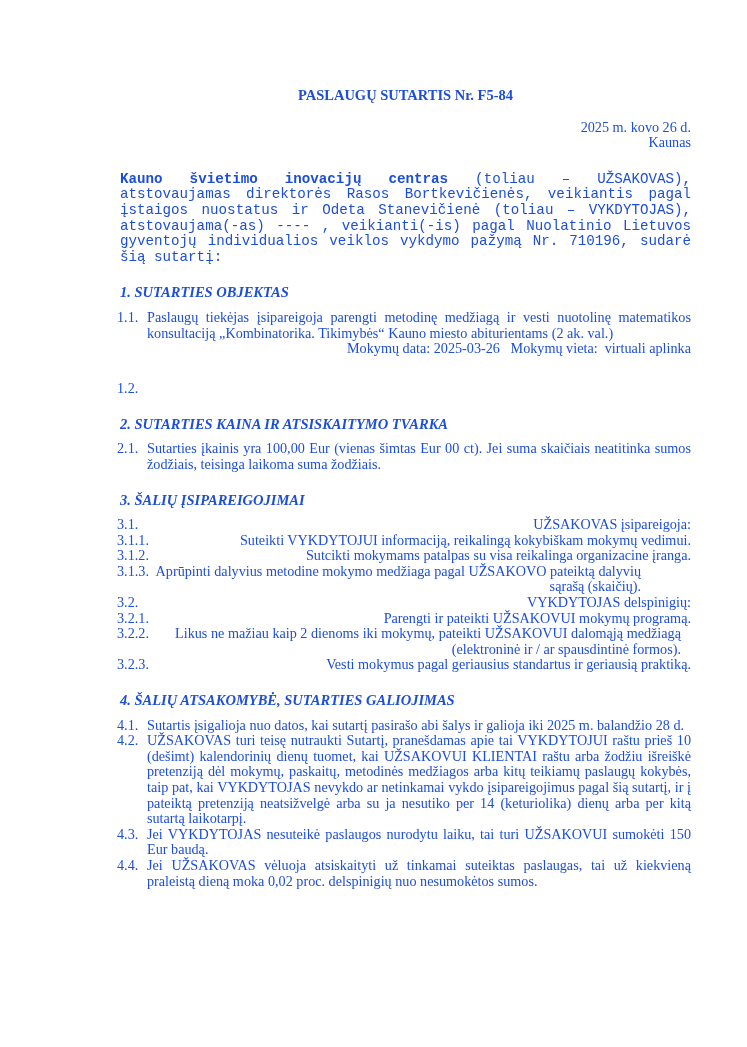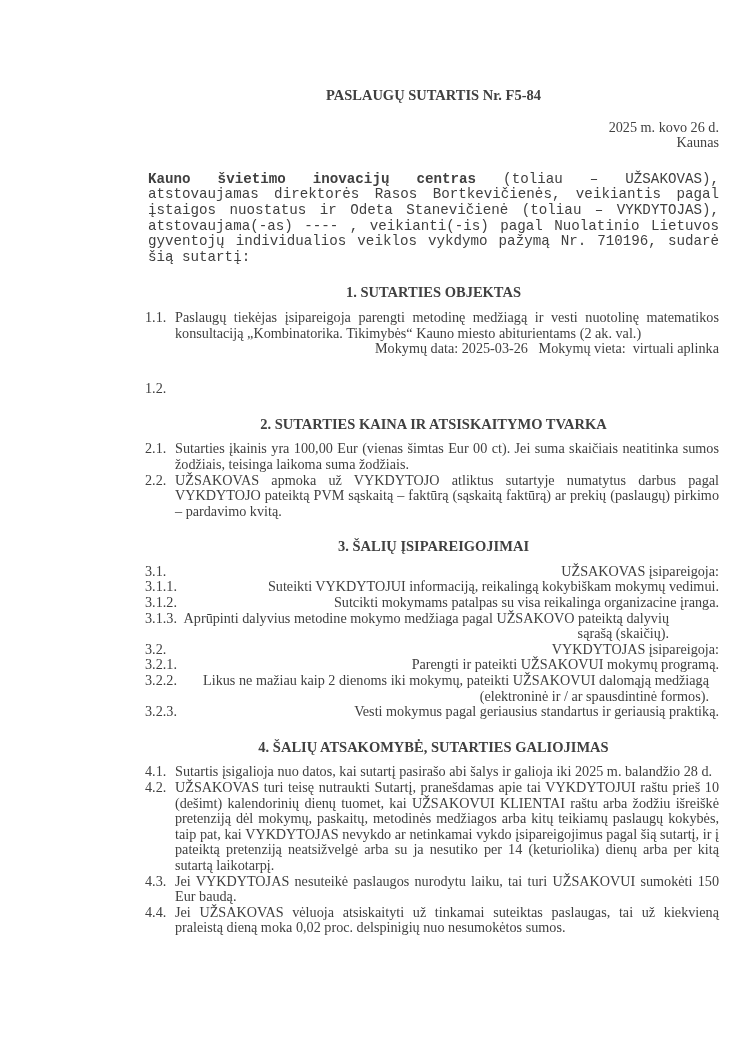--- a/index.html
+++ b/index.html
@@ -1,28 +1,28 @@
 <!DOCTYPE html>
 <html><head>
 <meta charset="utf-8">
 <style>
   html, body { margin: 0; padding: 0; background: #ffffff; }
   body { width: 747px; height: 1047px; position: relative; overflow: hidden; }
   .page {
     position: absolute;
-    left: 148px; top: 88px; width: 571px;
+    left: 120px; top: 88px; width: 571px;
     font-family: "Liberation Serif", "DejaVu Serif", serif;
-    font-size: 14.2px; line-height: 15.6px; color: #404040;
+    font-size: 14.2px; line-height: 15.6px; color: #1d4ed8;
   }
   .title { text-align: center; font-weight: bold; font-size: 14.5px; margin: 0; }
   .date { text-align: right; margin-top: 16px; }
   .city { text-align: right; }
   .intro { text-align: justify; margin-top: 21px; font-family: Liberation Mono, monospace; }
   .intro b { font-weight: bold; }
-  .sec-h { text-align: center; font-weight: bold; font-size: 14.5px; margin-top: 20px; margin-bottom: 9px; }
+  .sec-h { font-weight: bold; font-size: 14.5px; margin-top: 20px; margin-bottom: 9px; font-style: italic; }
   .item { display: flex; text-align: justify; }
   .item .num { flex: 0 0 auto; }
   .item .txt { flex: 1 1 auto; }
   .item.l1 .num { width: 30px; margin-left: -3px; }
   .item.l1b .num { width: 26px; margin-left: -3px; margin-top: 40px; }
   .item.l2 .num { width: 29px; margin-left: -3px; }
   .item.l3 .num { width: 23px; margin-left: -3px; white-space: nowrap; }
   .item.nojust .txt { text-align: right; }
   .hang41 { text-indent: 0; }
   .hang41 .n { display: inline-block; width: 30px; margin-left: -3px; }
@@ -45,45 +45,41 @@
   <div class="item l1b nojust">
     <span class="num">1.2.</span>
     <span class="txt" style="white-space:pre">Mokymų data: 2025-03-26   Mokymų vieta:  virtuali aplinka</span>
   </div>
 
   <div class="sec-h">2. SUTARTIES KAINA IR ATSISKAITYMO TVARKA</div>
   <div class="item l1">
     <span class="num">2.1.</span>
     <span class="txt">Sutarties įkainis yra 100,00 Eur (vienas šimtas Eur 00 ct). Jei suma skaičiais neatitinka sumos žodžiais, teisinga laikoma suma žodžiais.</span>
   </div>
-  <div class="item l1">
-    <span class="num">2.2.</span>
-    <span class="txt">UŽSAKOVAS apmoka už VYKDYTOJO atliktus sutartyje numatytus darbus pagal VYKDYTOJO pateiktą PVM sąskaitą – faktūrą (sąskaitą faktūrą) ar prekių (paslaugų) pirkimo – pardavimo kvitą.</span>
-  </div>
 
   <div class="sec-h">3. ŠALIŲ ĮSIPAREIGOJIMAI</div>
   <div class="item l2 nojust">
     <span class="num">3.1.</span>
     <span class="txt">UŽSAKOVAS įsipareigoja:</span>
   </div>
   <div class="item l3 nojust">
     <span class="num">3.1.1.</span>
     <span class="txt" style="padding-left:4px">Suteikti VYKDYTOJUI informaciją, reikalingą kokybiškam mokymų vedimui.</span>
   </div>
   <div class="item l3 nojust">
     <span class="num">3.1.2.</span>
     <span class="txt" style="padding-left:4px">Sutcikti mokymams patalpas su visa reikalinga organizacine įranga.</span>
   </div>
   <div class="item l3 nojust">
     <span class="num">3.1.3.</span>
     <span class="txt" style="padding-left:4px; padding-right:50px">Aprūpinti dalyvius metodine mokymo medžiaga pagal UŽSAKOVO pateiktą dalyvių sąrašą (skaičių).</span>
   </div>
   <div class="item l2 nojust">
     <span class="num">3.2.</span>
-    <span class="txt">VYKDYTOJAS įsipareigoja:</span>
+    <span class="txt">VYKDYTOJAS delspinigių:</span>
   </div>
   <div class="item l3 nojust">
     <span class="num">3.2.1.</span>
     <span class="txt" style="padding-left:4px">Parengti ir pateikti UŽSAKOVUI mokymų programą.</span>
   </div>
   <div class="item l3 nojust">
     <span class="num">3.2.2.</span>
     <span class="txt" style="padding-left:4px; padding-right:10px">Likus ne mažiau kaip 2 dienoms iki mokymų, pateikti UŽSAKOVUI dalomąją medžiagą (elektroninė ir / ar spausdintinė formos).</span>
   </div>
   <div class="item l3 nojust">

